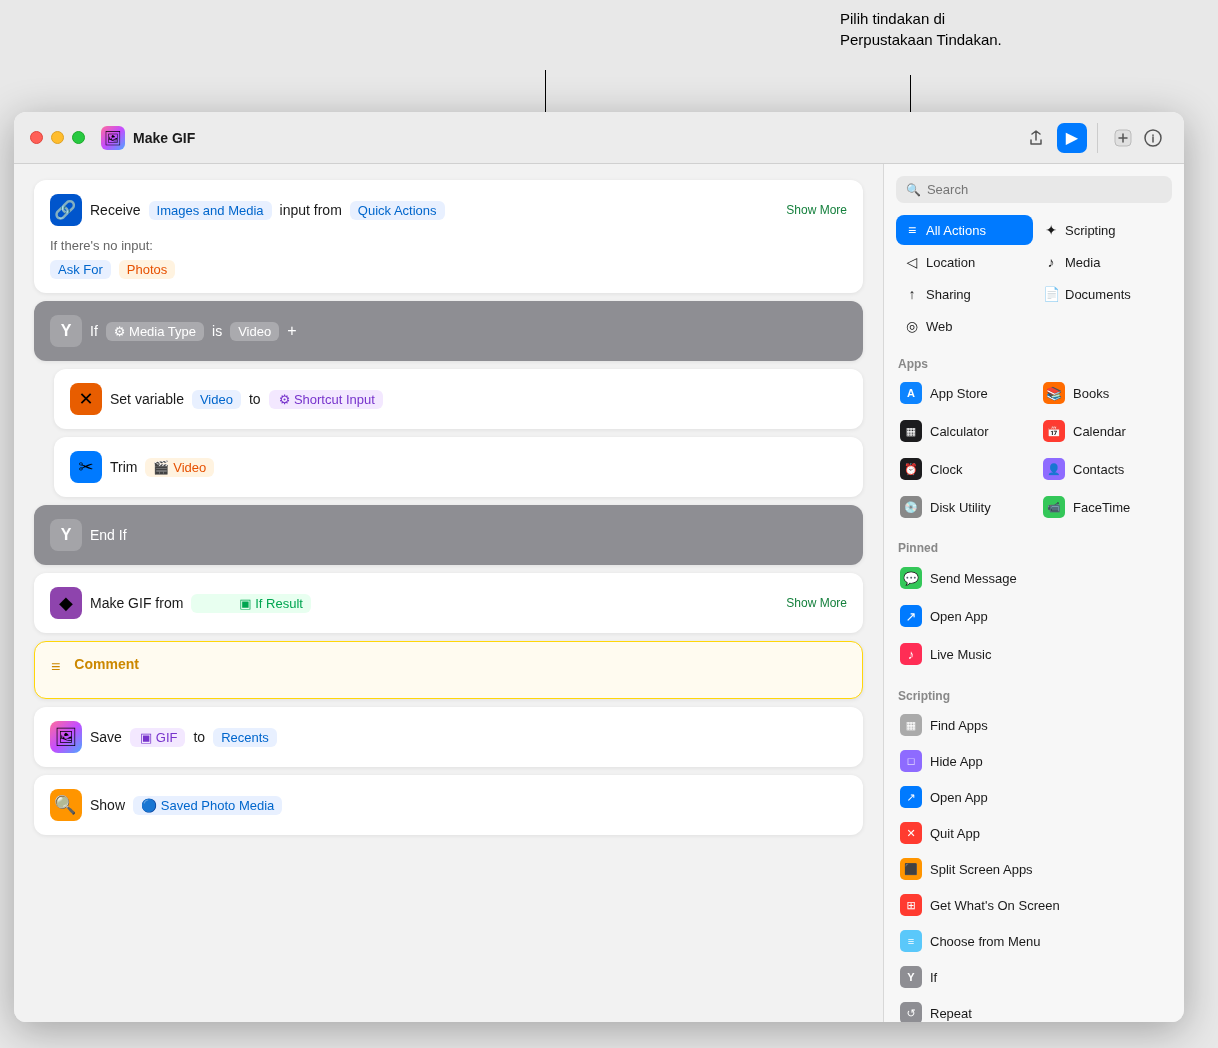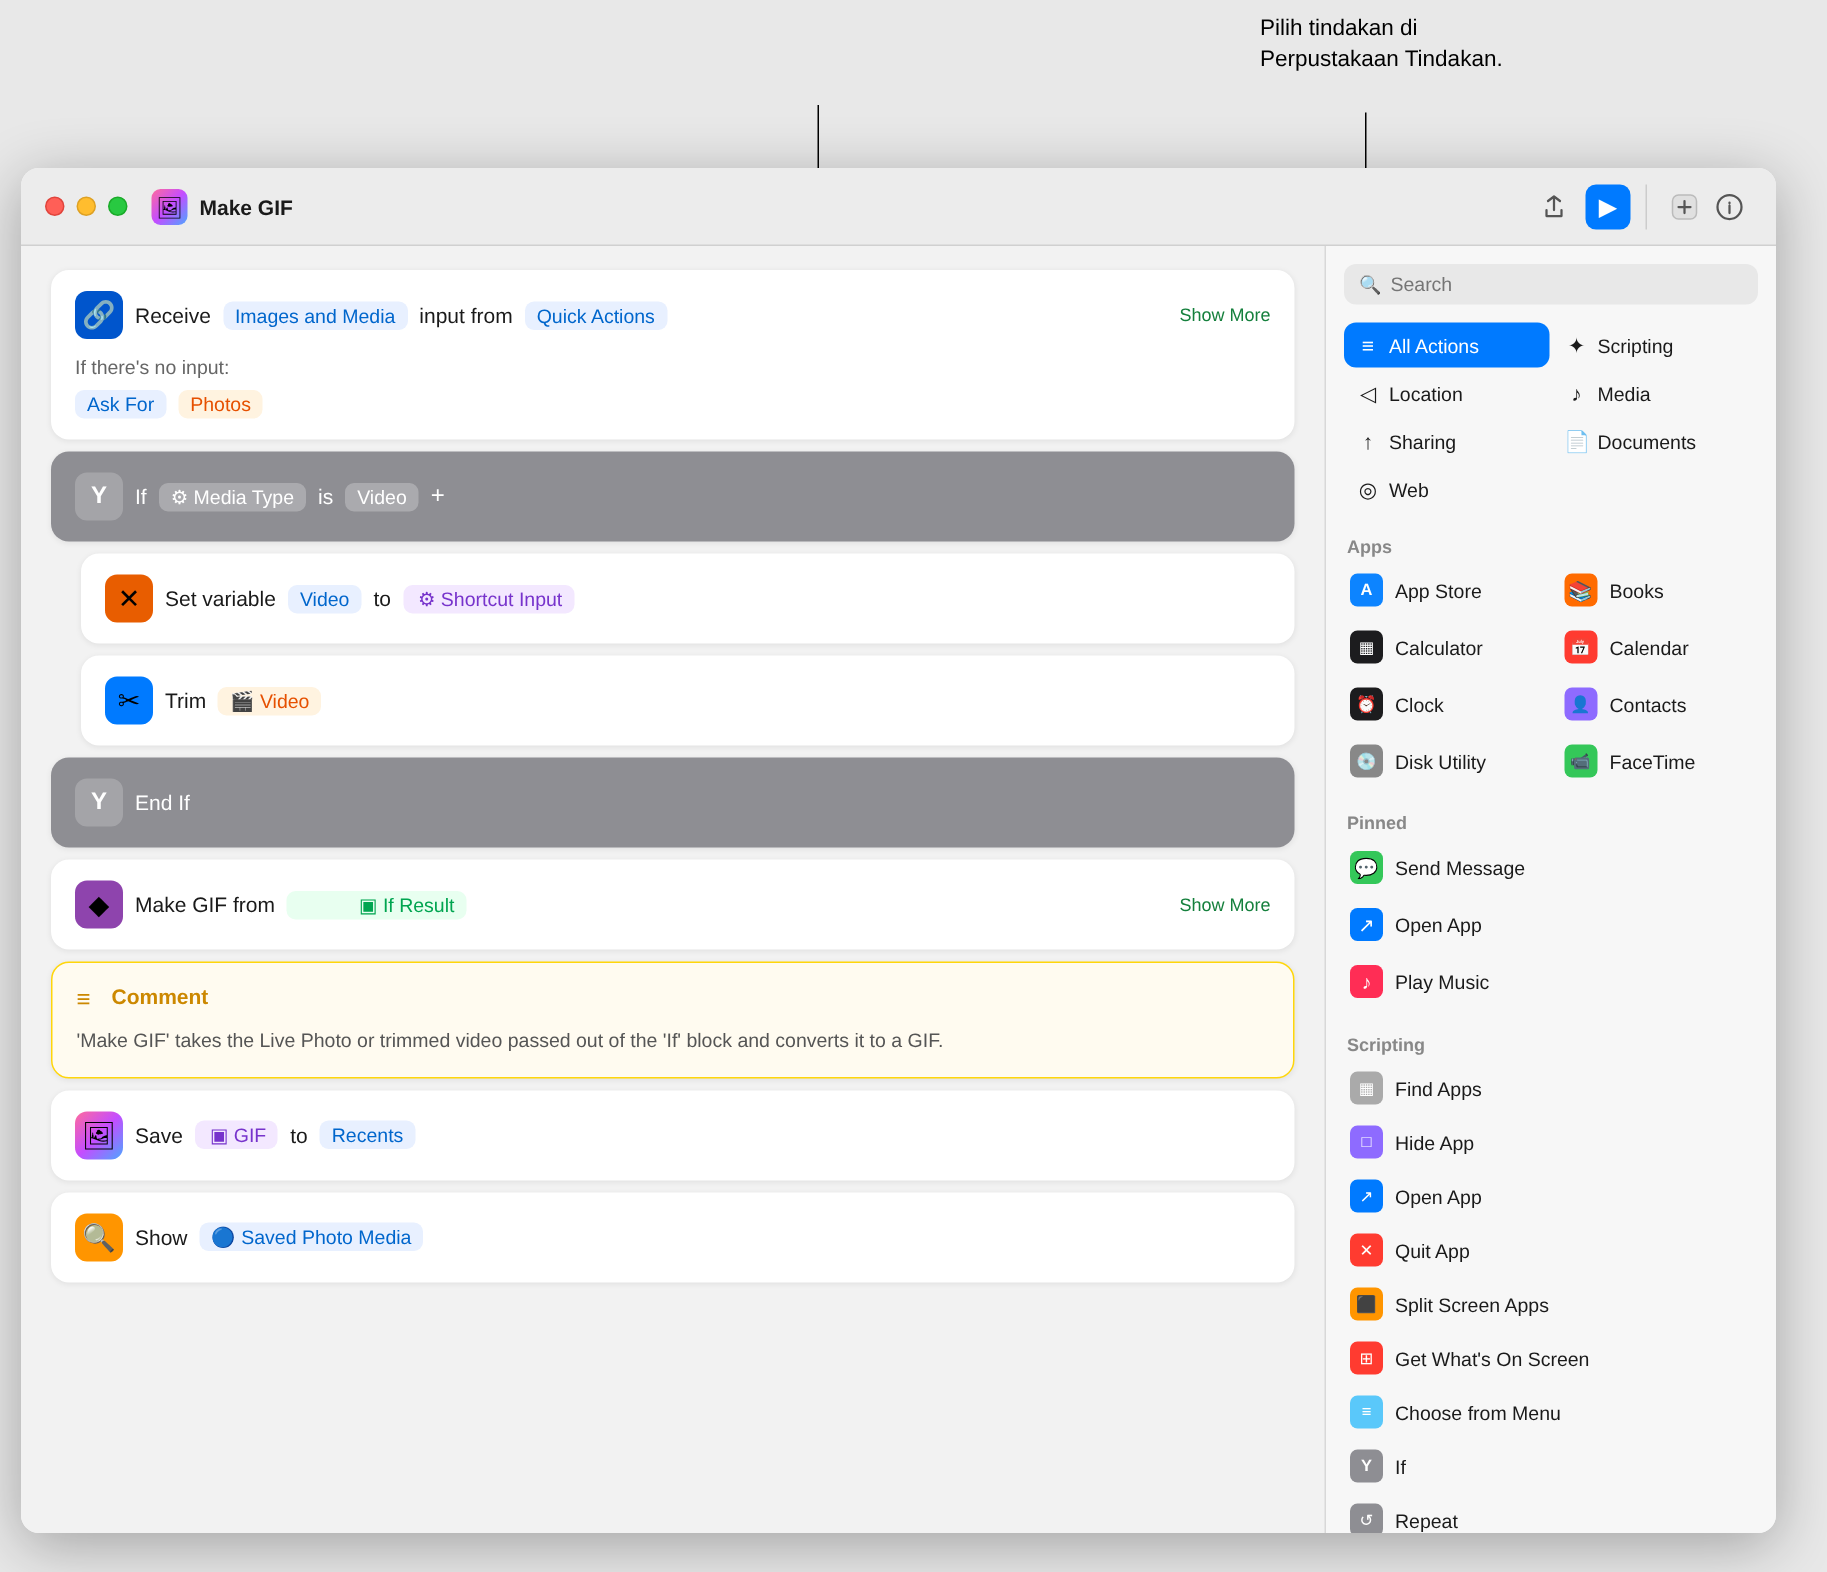--- a/index.html
+++ b/index.html
@@ -410,21 +410,20 @@
           <span class="wf-badge wf-badge-green">▣ If Result</span>
           <span class="show-more">Show More</span>
         </div>
       </div>
 
       <div class="wf-block wf-block-yellow">
         <div class="wf-row" style="margin-bottom:6px;">
           <span class="comment-icon">≡</span>
           <span class="comment-title">Comment</span>
         </div>
-        <p class="comment-text">'Make GIF' takes the Live Photo or trimmed video passed out of the 'If' block and converts it to a GIF.</p>
       </div>
 
       <div class="wf-block">
         <div class="wf-row">
           <div class="wf-icon" style="background:linear-gradient(135deg,#ff6b9d,#c44dff,#4da6ff);">🖼</div>
           <span class="wf-text">Save</span>
           <span class="wf-badge wf-badge-purple">▣ GIF</span>
           <span class="wf-text">to</span>
           <span class="wf-badge">Recents</span>
         </div>
@@ -523,21 +522,21 @@
         <div class="pinned-item">
           <div class="action-icon" style="background:#34c759;color:white;">💬</div>
           <span>Send Message</span>
         </div>
         <div class="pinned-item">
           <div class="action-icon" style="background:#007aff;color:white;">↗</div>
           <span>Open App</span>
         </div>
         <div class="pinned-item">
           <div class="action-icon" style="background:#ff2d55;color:white;">♪</div>
-          <span>Play Music</span>
+          <span>Live Music</span>
         </div>
 
         <div class="section-header" style="margin-top:8px;">Scripting</div>
         <div class="action-item">
           <div class="action-icon" style="background:#aaa;color:white;font-size:11px;">▦</div>
           <span>Find Apps</span>
         </div>
         <div class="action-item">
           <div class="action-icon" style="background:#8e6bff;color:white;font-size:11px;">□</div>
           <span>Hide App</span>

